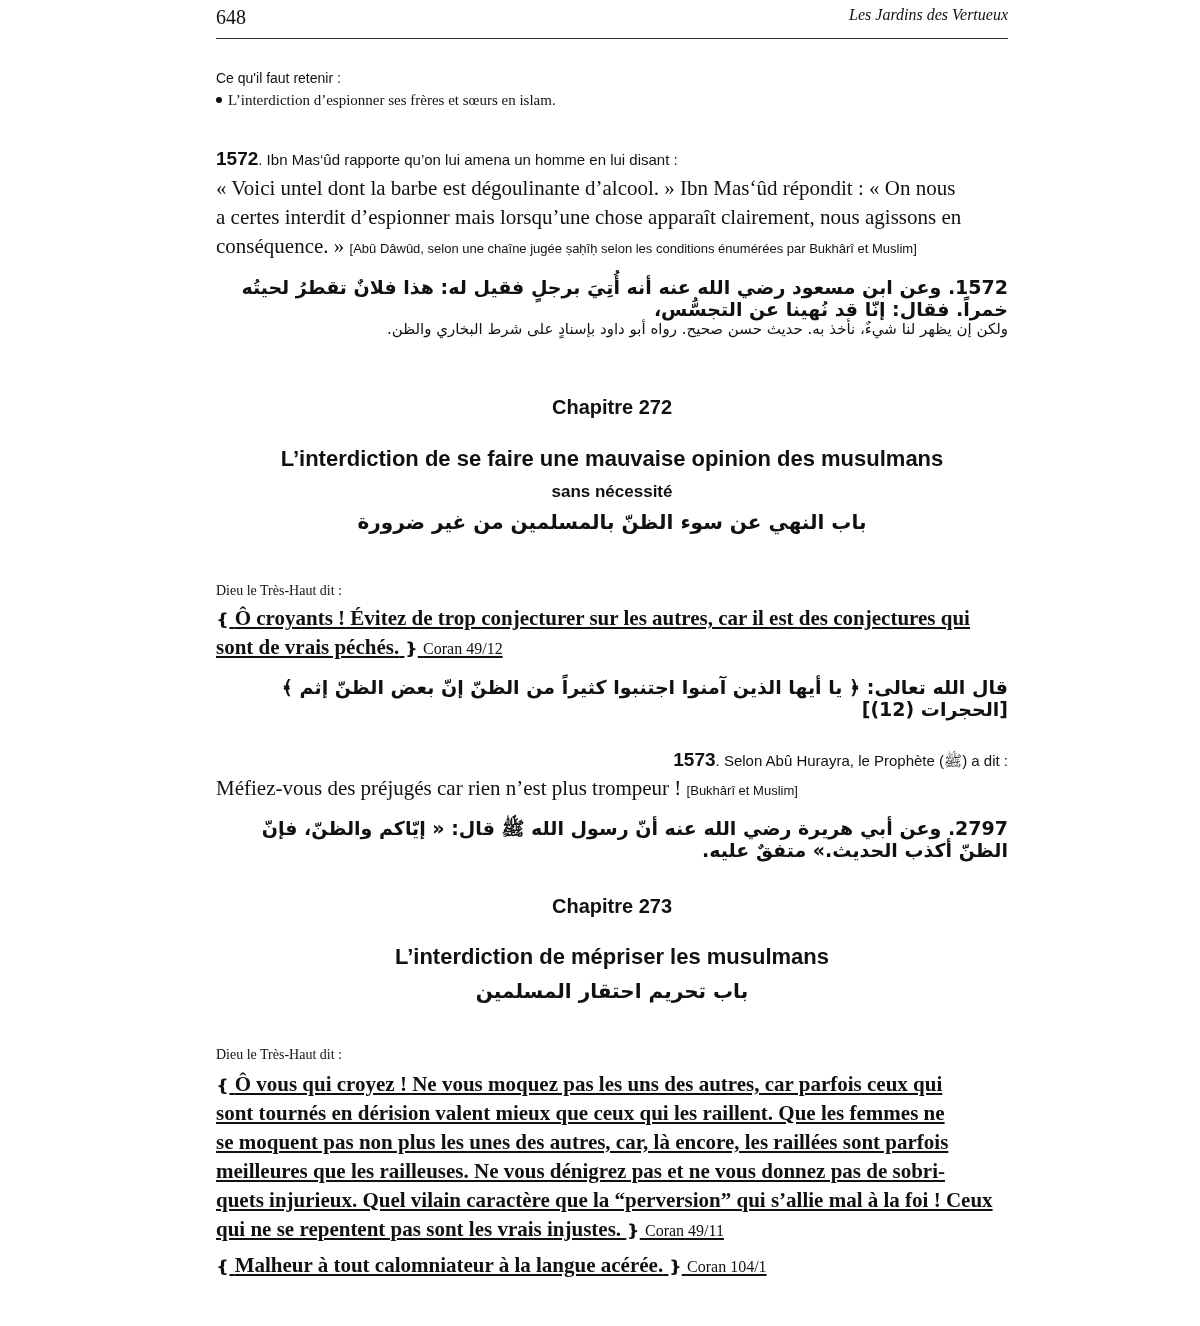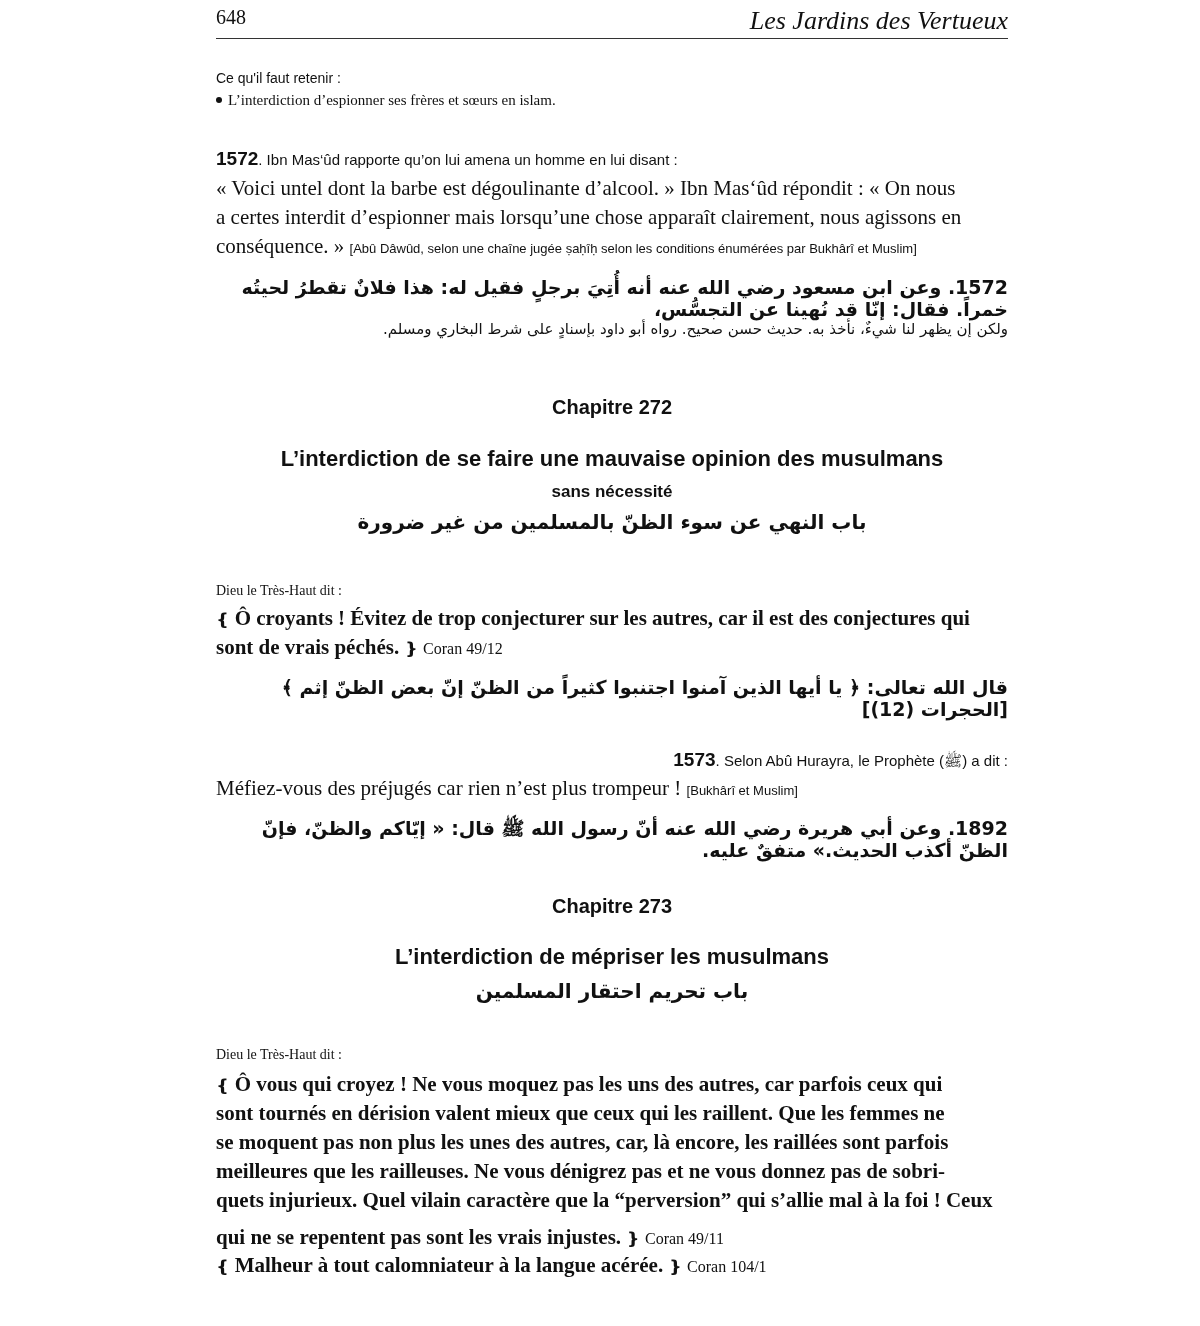--- a/index.html
+++ b/index.html
@@ -3,42 +3,42 @@
 <meta charset="utf-8">
 <style>
   html, body { margin: 0; padding: 0; background: #ffffff; }
   body { width: 1200px; height: 1326px; position: relative; color: #111; overflow: hidden; }
   .page { position: absolute; left: 216px; top: 0; width: 792px; }
   .serif { font-family: "Liberation Serif", "DejaVu Serif", serif; }
   .sans { font-family: "Liberation Sans", "DejaVu Sans", sans-serif; }
 
   .header { position: absolute; left: 0; top: 4px; width: 792px; height: 34px; border-bottom: 1.5px solid #333; }
   .page-num { position: absolute; left: 0; top: 2px; font-size: 20px; }
-  .running-title { position: absolute; right: 0; top: 2px; font-size: 26px; font-style: italic; }
+  .running-title { position: absolute; right: 0; top: 2px; font-size: 16px; font-style: italic; }
 
   .abs { position: absolute; left: 0; width: 792px; }
   .retain-label { top: 70px; font-size: 14px; }
   .retain-bullet { top: 92px; font-size: 15px; }
   .retain-bullet .dot { display: inline-block; width: 6px; height: 6px; background: #111; border-radius: 50%; margin-right: 6px; vertical-align: middle; position: relative; top: -2px; }
 
   .hadith-head { font-size: 15px; }
   .hadith-head b { font-size: 19px; font-weight: bold; }
   .body-text { font-size: 21px; line-height: 29px; text-align: justify; }
   .ref { font-size: 13px; font-family: "Liberation Sans", "DejaVu Sans", sans-serif; }
 
   .arabic { direction: rtl; text-align: right; font-family: "DejaVu Sans", sans-serif; font-size: 19px; line-height: 22px; font-weight: bold; }
   .arabic.small { font-size: 15px; font-weight: normal; }
 
   .chap-title { text-align: center; font-weight: bold; font-size: 20px; }
   .chap-sub { text-align: center; font-weight: bold; font-size: 22px; }
   .chap-sub2 { text-align: center; font-weight: bold; font-size: 17px; }
   .chap-ar { text-align: center; direction: rtl; font-family: "DejaVu Sans", sans-serif; font-weight: bold; font-size: 20px; }
 
   .dieu { font-size: 14px; }
-  .quran { font-size: 21px; line-height: 29px; font-weight: bold; text-align: justify; }
+  .quran { font-size: 21px; line-height: 29px; font-weight: bold; text-align: justify; text-decoration: underline; }
   .quran .cite { font-weight: normal; font-size: 16px; }
   .orn { font-size: 16px; display: inline-block; }
 </style>
 </head>
 <body>
 
 <div class="page">
 
   <div class="header">
     <span class="page-num serif">648</span>
@@ -46,42 +46,42 @@
   </div>
 
   <div class="abs retain-label sans">Ce qu'il faut retenir :</div>
   <div class="abs retain-bullet serif"><span class="dot"></span><span>L’interdiction d’espionner ses frères et sœurs en islam.</span></div>
 
   <div class="abs hadith-head sans" style="top:148px;"><b>1572</b><span>. Ibn Mas‘ûd rapporte qu’on lui amena un homme en lui disant :</span></div>
   <div class="abs body-text serif" style="top:174px;">« Voici untel dont la barbe est dégoulinante d’alcool. » Ibn Mas‘ûd répondit : « On nous</div>
   <div class="abs body-text serif" style="top:203px;">a certes interdit d’espionner mais lorsqu’une chose apparaît clairement, nous agissons en</div>
   <div class="abs body-text serif" style="top:232px;"><span>conséquence. »</span> <span class="ref">[Abû Dâwûd, selon une chaîne jugée ṣaḥîḥ selon les conditions énumérées par Bukhârî et Muslim]</span></div>
   <div class="abs arabic" style="top:276px;">1572. وعن ابن مسعود رضي الله عنه أنه أُتِيَ برجلٍ فقيل له: هذا فلانٌ تقطرُ لحيتُه خمراً. فقال: إنّا قد نُهينا عن التجسُّس،</div>
-  <div class="abs arabic small" style="top:318px;">ولكن إن يظهر لنا شيءٌ، نأخذ به. حديث حسن صحيح. رواه أبو داود بإسنادٍ على شرط البخاري ومسلم.</div>
+  <div class="abs arabic small" style="top:318px;">ولكن إن يظهر لنا شيءٌ، نأخذ به. حديث حسن صحيح. رواه أبو داود بإسنادٍ على شرط البخاري والظن.</div>
 
   <div class="abs chap-title sans" style="top:396px;">Chapitre 272</div>
   <div class="abs chap-sub sans" style="top:446px;">L’interdiction de se faire une mauvaise opinion des musulmans</div>
   <div class="abs chap-sub2 sans" style="top:482px;">sans nécessité</div>
   <div class="abs chap-ar" style="top:510px;">باب النهي عن سوء الظنّ بالمسلمين من غير ضرورة</div>
 
   <div class="abs dieu serif" style="top:583px;">Dieu le Très-Haut dit :</div>
   <div class="abs quran serif" style="top:604px;"><span class="orn">❴</span> <span>Ô croyants ! Évitez de trop conjecturer sur les autres, car il est des conjectures qui</span></div>
   <div class="abs quran serif" style="top:633px;"><span>sont de vrais péchés.</span> <span class="orn">❵</span> <span class="cite">Coran 49/12</span></div>
   <div class="abs arabic" style="top:676px;">قال الله تعالى: ﴿ يا أيها الذين آمنوا اجتنبوا كثيراً من الظنّ إنّ بعض الظنّ إثم ﴾ [الحجرات (12)]</div>
 
   <div class="abs hadith-head sans" style="top:749px;text-align:right;"><b>1573</b><span>. Selon Abû Hurayra, le Prophète (ﷺ) a dit :</span></div>
   <div class="abs body-text serif" style="top:774px;"><span>Méfiez-vous des préjugés car rien n’est plus trompeur !</span> <span class="ref">[Bukhârî et Muslim]</span></div>
-  <div class="abs arabic" style="top:817px;">1892. وعن أبي هريرة رضي الله عنه أنّ رسول الله ﷺ قال: « إيّاكم والظنّ، فإنّ الظنّ أكذب الحديث.» متفقٌ عليه.</div>
+  <div class="abs arabic" style="top:817px;">2797. وعن أبي هريرة رضي الله عنه أنّ رسول الله ﷺ قال: « إيّاكم والظنّ، فإنّ الظنّ أكذب الحديث.» متفقٌ عليه.</div>
 
   <div class="abs chap-title sans" style="top:895px;">Chapitre 273</div>
   <div class="abs chap-sub sans" style="top:944px;">L’interdiction de mépriser les musulmans</div>
   <div class="abs chap-ar" style="top:979px;">باب تحريم احتقار المسلمين</div>
 
   <div class="abs dieu serif" style="top:1047px;">Dieu le Très-Haut dit :</div>
   <div class="abs quran serif" style="top:1070px;"><span class="orn">❴</span> <span>Ô vous qui croyez ! Ne vous moquez pas les uns des autres, car parfois ceux qui</span></div>
   <div class="abs quran serif" style="top:1099px;">sont tournés en dérision valent mieux que ceux qui les raillent. Que les femmes ne</div>
   <div class="abs quran serif" style="top:1128px;">se moquent pas non plus les unes des autres, car, là encore, les raillées sont parfois</div>
   <div class="abs quran serif" style="top:1157px;">meilleures que les railleuses. Ne vous dénigrez pas et ne vous donnez pas de sobri-</div>
   <div class="abs quran serif" style="top:1186px;">quets injurieux. Quel vilain caractère que la “perversion” qui s’allie mal à la foi ! Ceux</div>
-  <div class="abs quran serif" style="top:1215px;margin-top:8px;"><span>qui ne se repentent pas sont les vrais injustes.</span> <span class="orn">❵</span> <span class="cite">Coran 49/11</span></div>
+  <div class="abs quran serif" style="top:1215px;"><span>qui ne se repentent pas sont les vrais injustes.</span> <span class="orn">❵</span> <span class="cite">Coran 49/11</span></div>
   <div class="abs quran serif" style="top:1251px;"><span class="orn">❴</span> <span>Malheur à tout calomniateur à la langue acérée.</span> <span class="orn">❵</span> <span class="cite">Coran 104/1</span></div>
 
 </div>
 
 </body></html>

